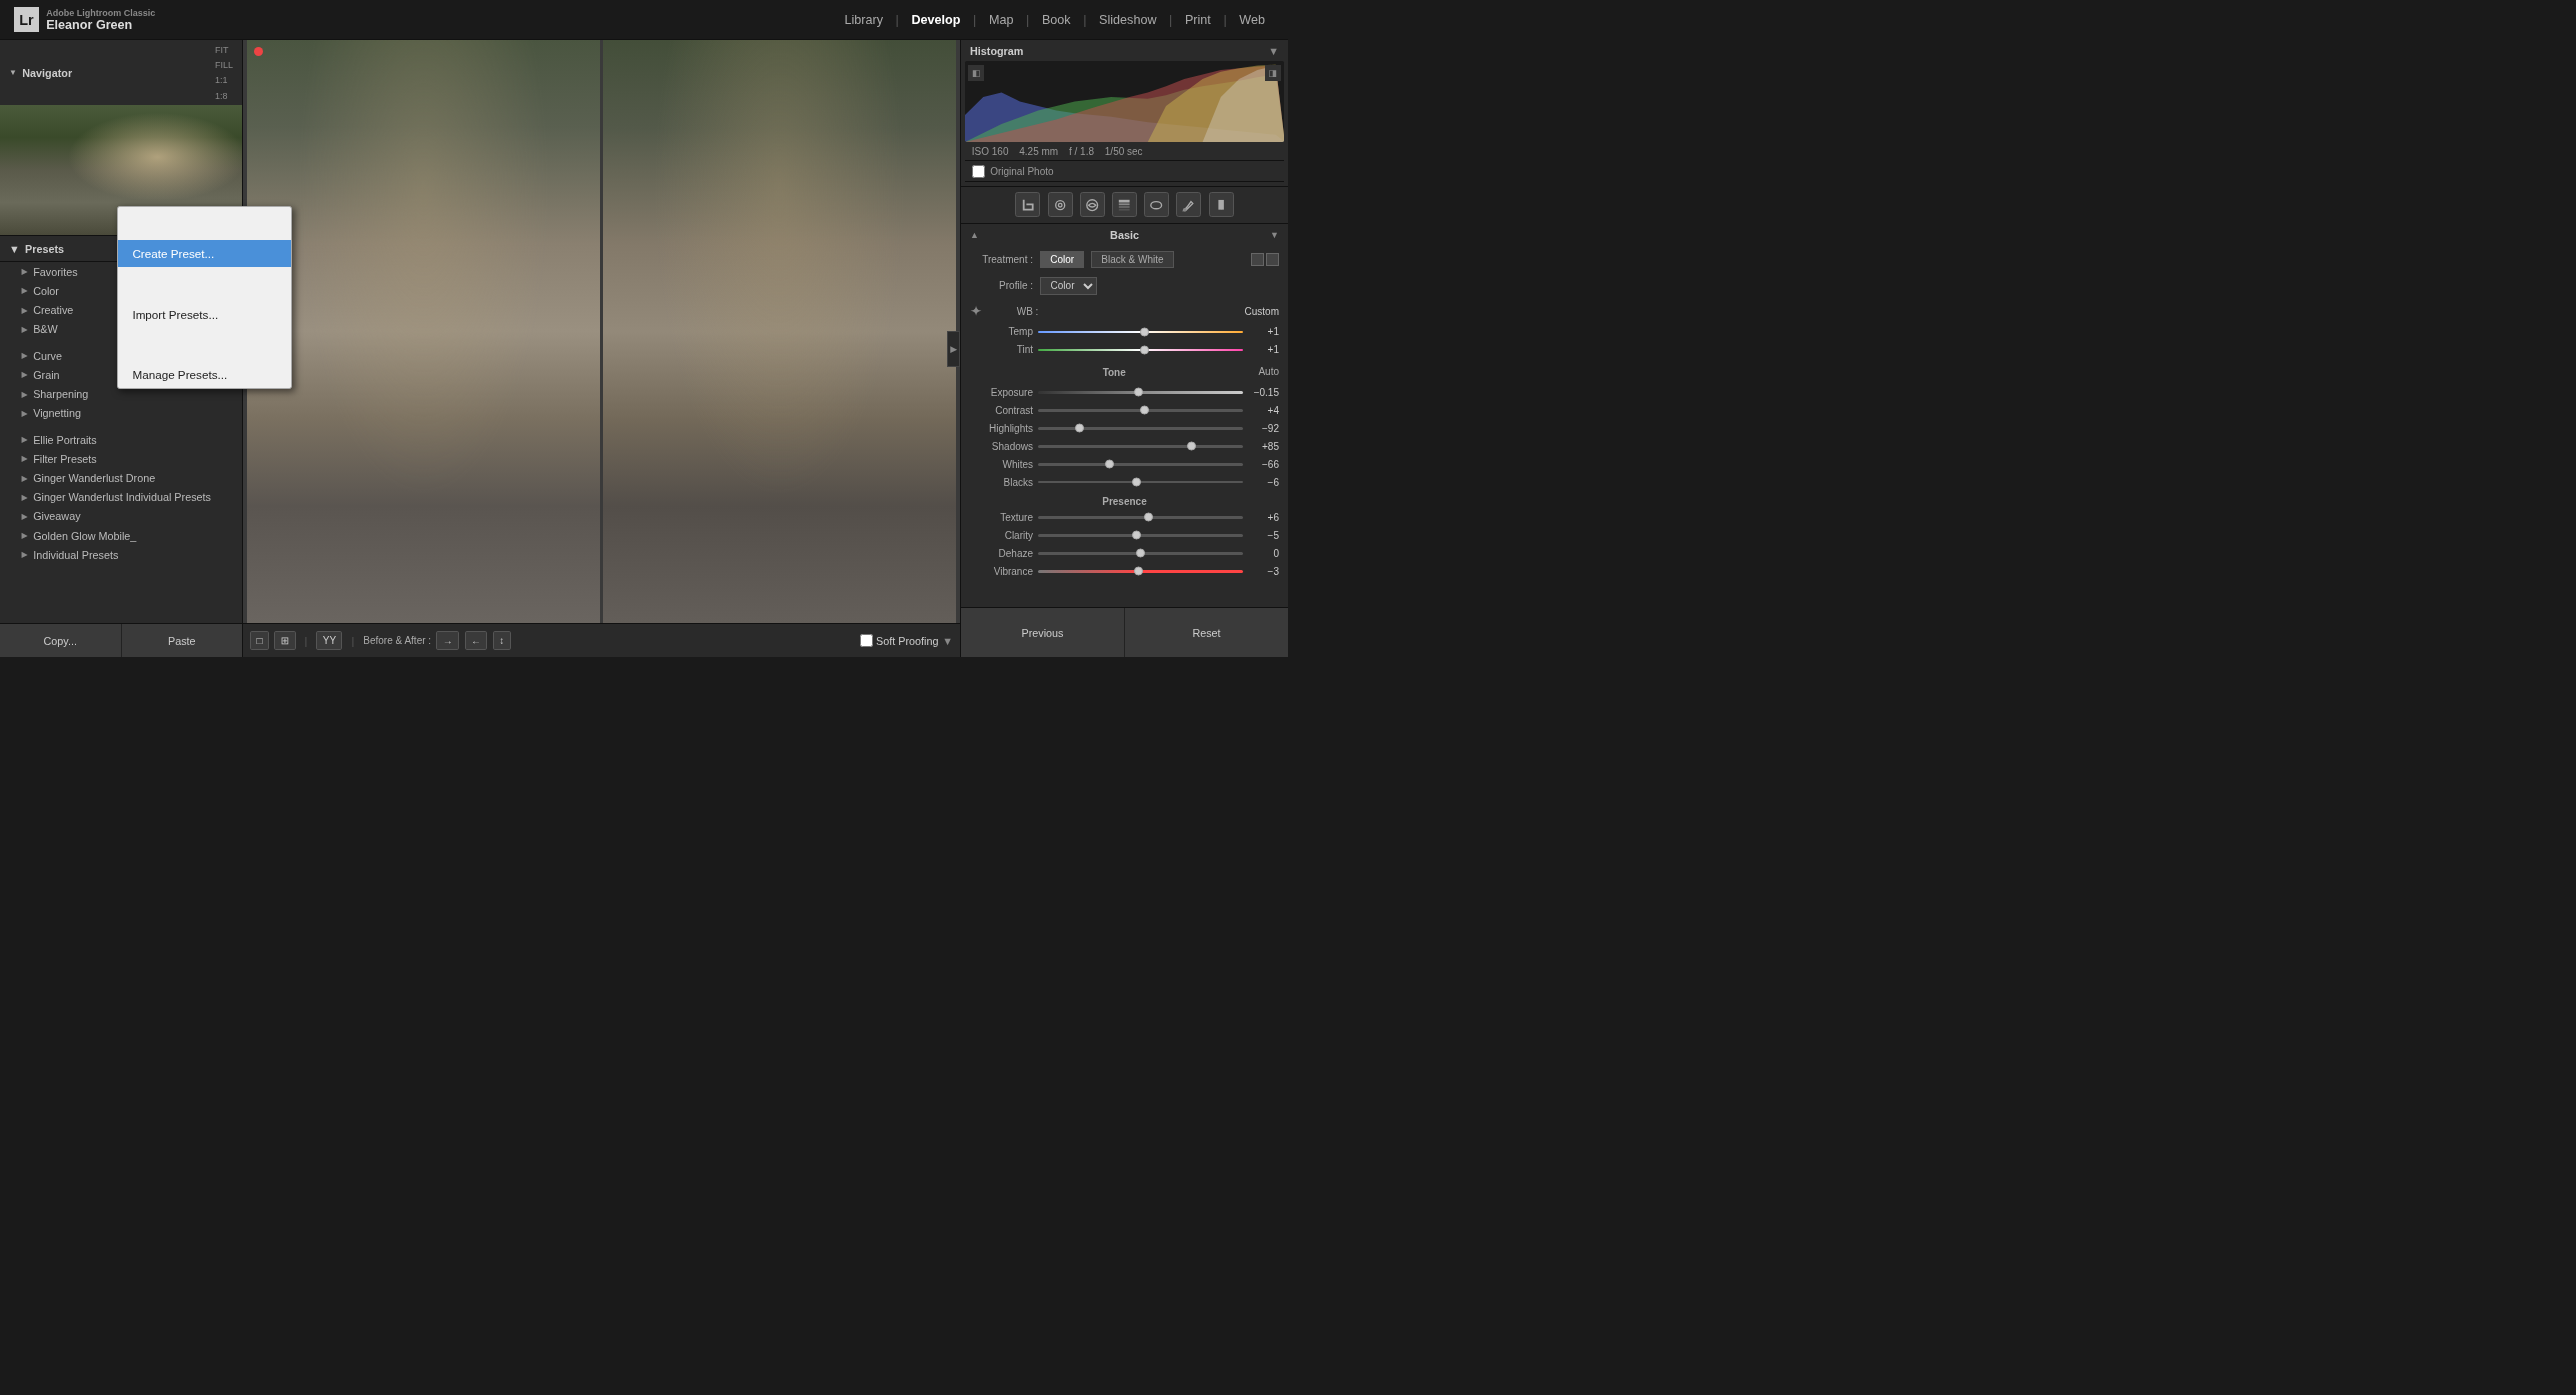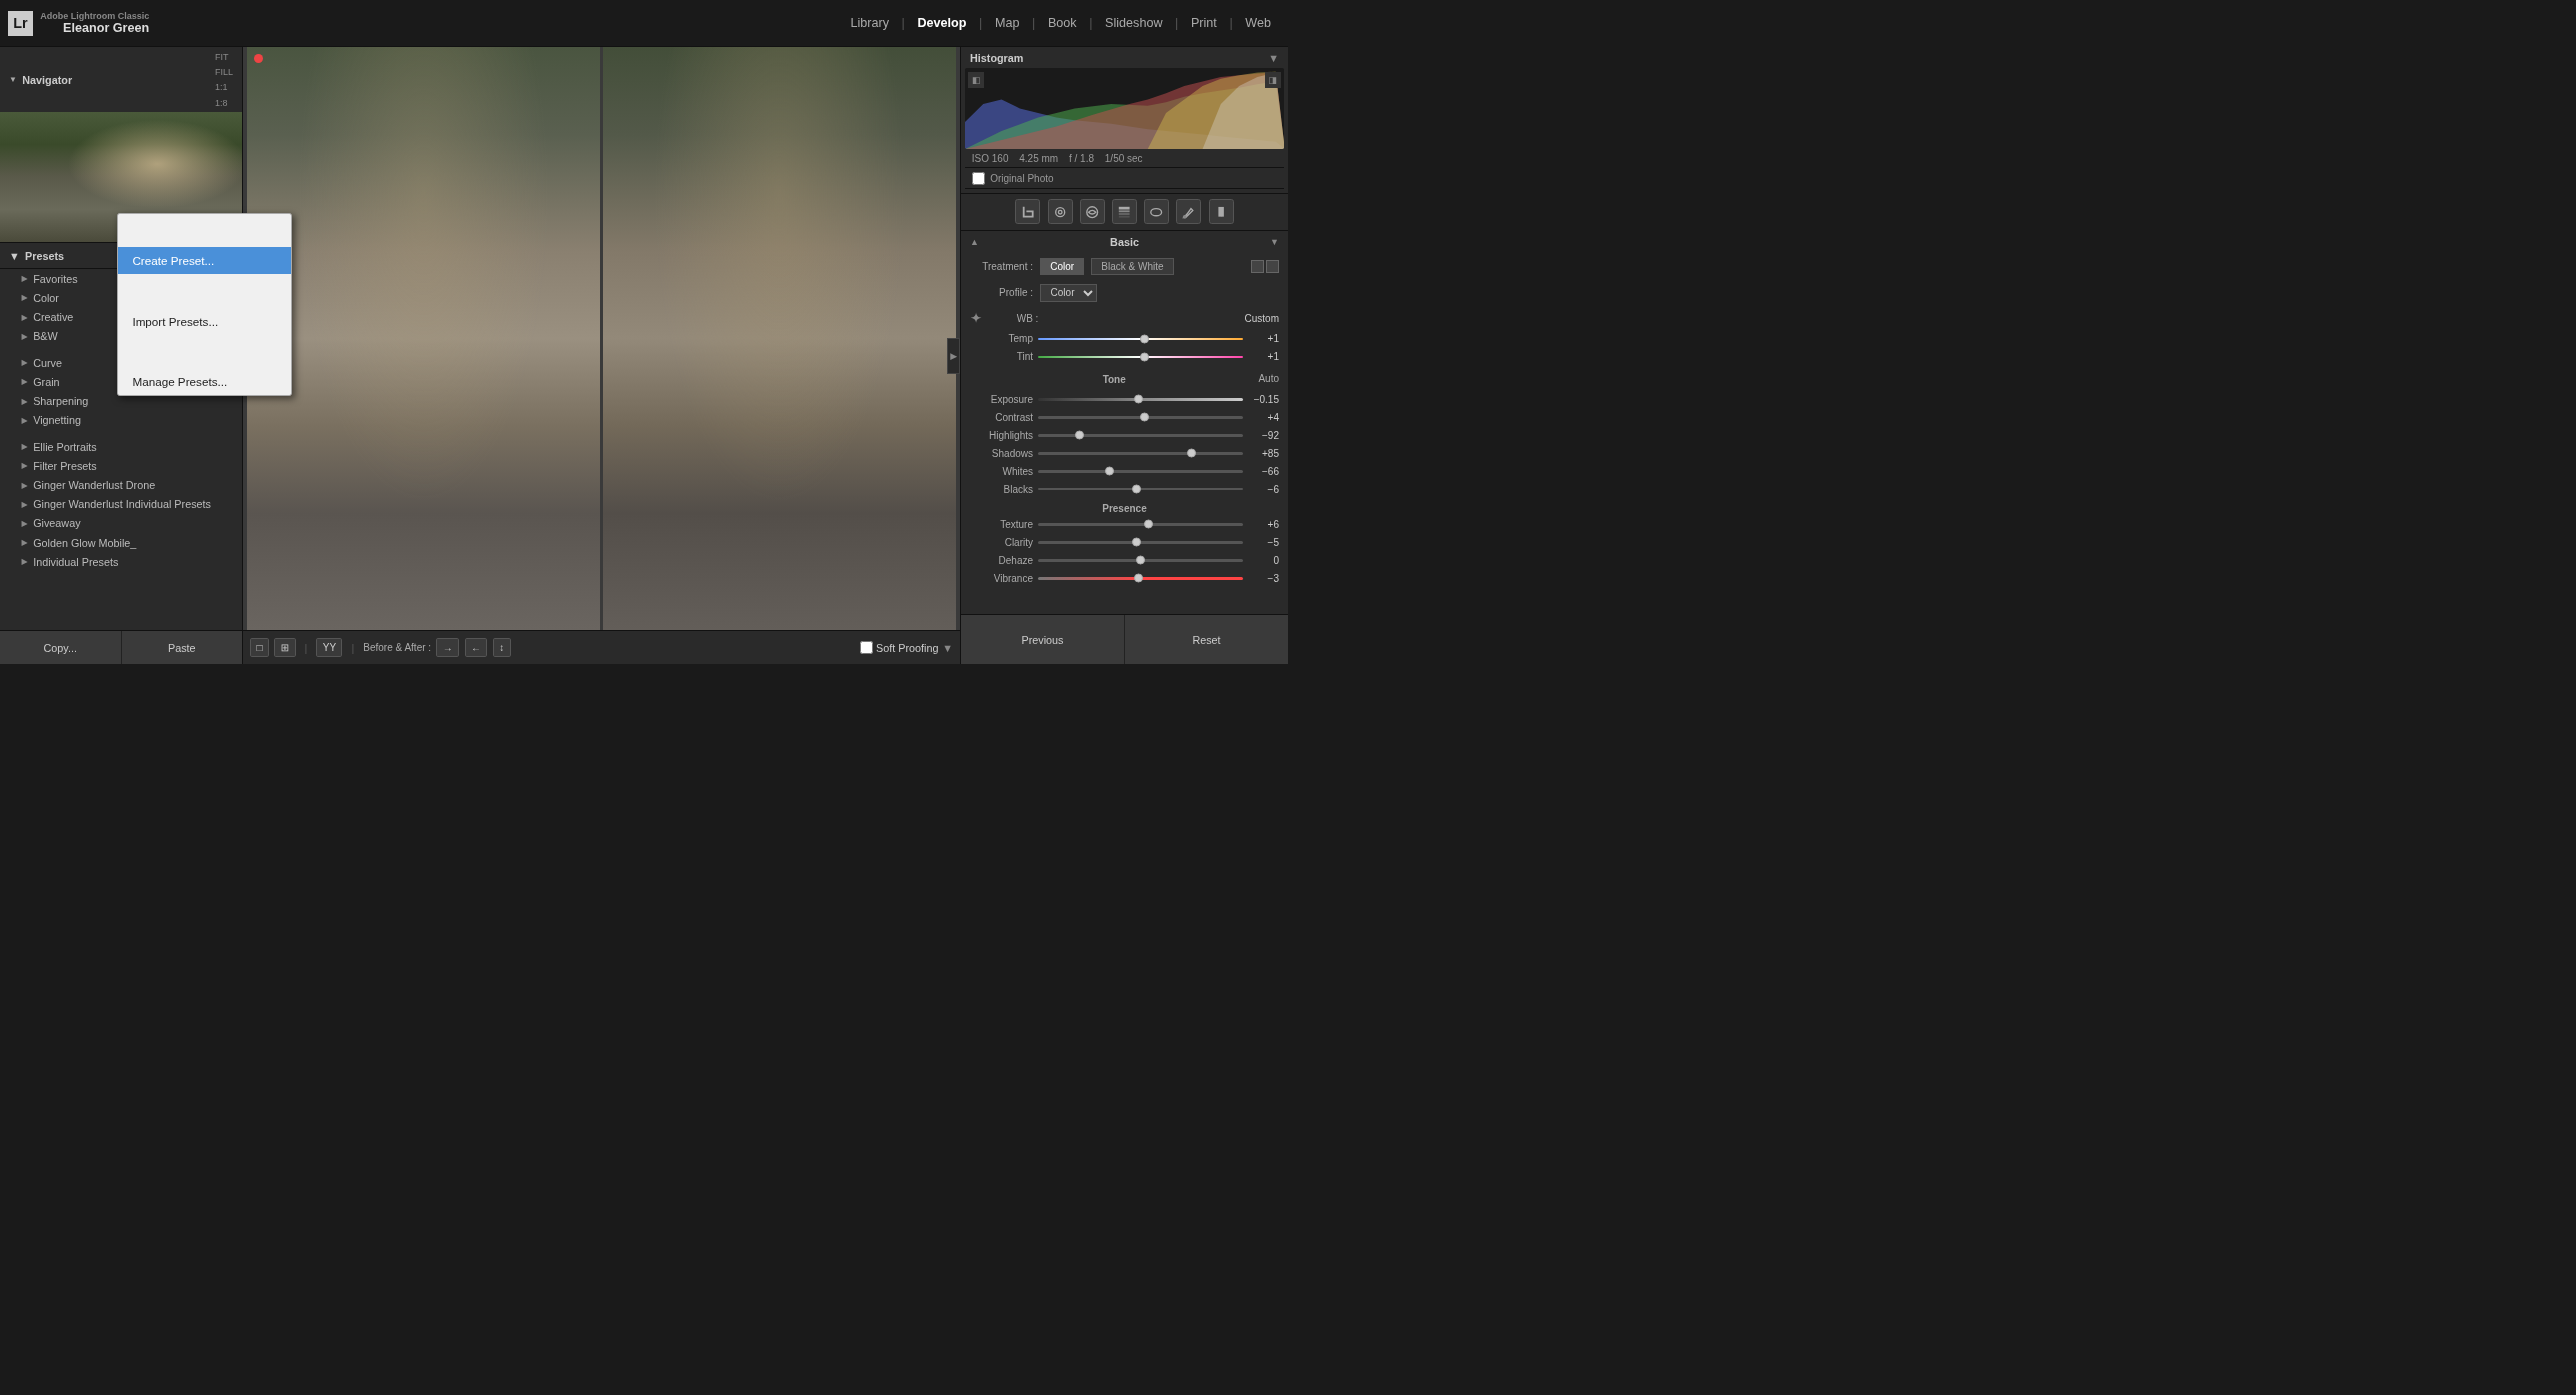--- a/index.html
+++ b/index.html
@@ -10,24 +10,24 @@
       color: #ccc;
       width: 1288px;
       height: 698px;
       overflow: hidden;
       position: relative;
     }
 
     
     .top-bar {
       background: #1a1a1a;
-      height: 47px;
-      display: flex;
-      align-items: center;
-      padding: 0 8px;
+      height: 40px;
+      display: flex;
+      align-items: center;
+      padding: 0 14px;
       border-bottom: 0.9px solid #111;
     }
     .lr-logo {
       color: #ccc;
       font-size: 20px;
       font-weight: bold;
       margin-right: 10.8px;
       display: flex;
       align-items: center;
     }
@@ -36,21 +36,21 @@
       color: #1a1a1a;
       width: 25px;
       height: 25px;
       display: flex;
       align-items: center;
       justify-content: center;
       font-weight: bold;
       font-size: 14.4px;
       margin-right: 7.2px;
     }
-    .app-info { display: flex; flex-direction: column; text-align: right; }
+    .app-info { display: flex; flex-direction: column; }
     .app-name { color: #888; font-size: 9px; }
     .user-name { color: #ddd; font-size: 12.6px; }
     .top-nav {
       margin-left: auto;
       display: flex;
       align-items: center;
       gap: 3.6px;
     }
     .top-nav a {
       color: #aaa;

